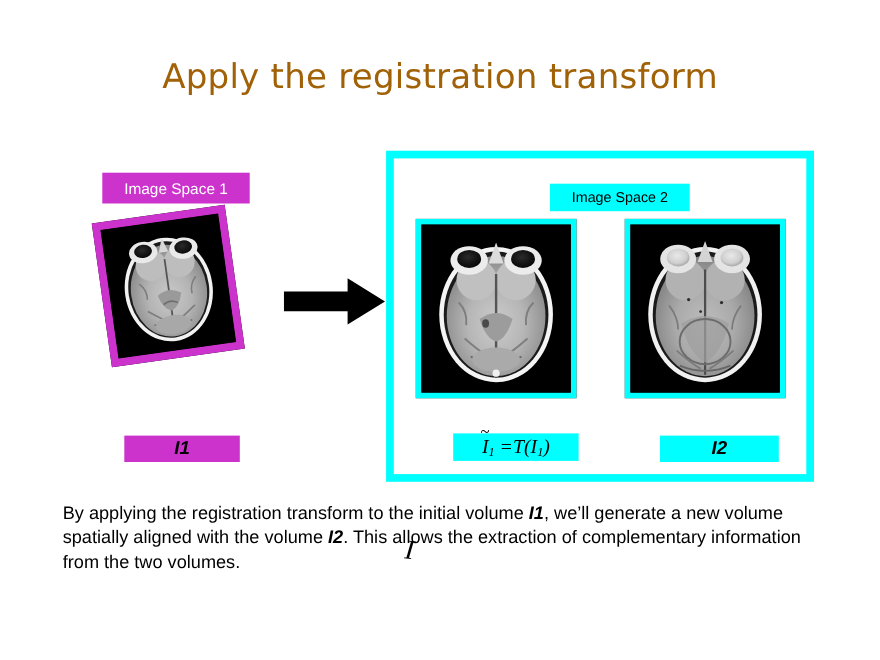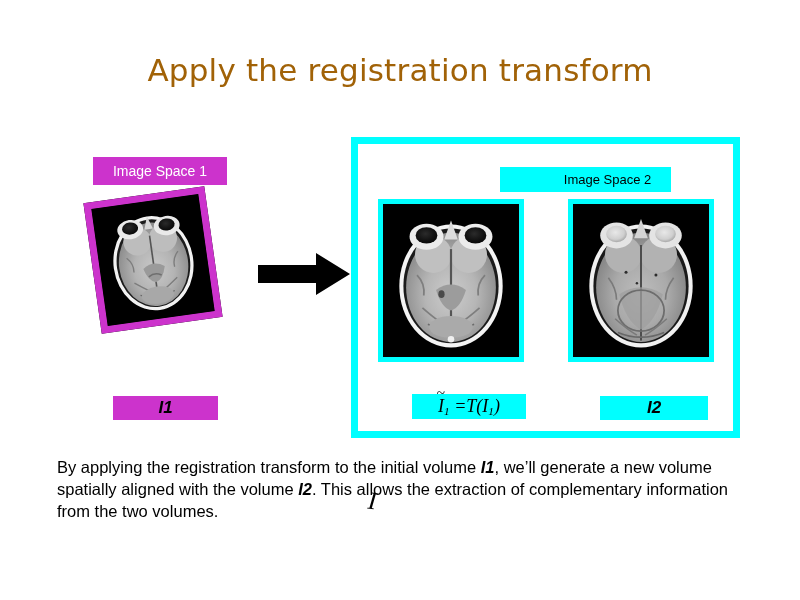--- a/index.html
+++ b/index.html
@@ -104,21 +104,20 @@
     left: 500px;
     top: 167px;
     width: 127px;
     height: 25px;
     background: #00ffff;
     color: #000000;
     font-size: 13px;
     line-height: 25px;
     text-align: center;
     white-space: nowrap;
-    padding-left: 44px;
   }
 
   .mri-right-frame {
     position: absolute;
     width: 146px;
     height: 163px;
     border: 5px solid #00ffff;
     box-sizing: border-box;
     background: #000000;
     overflow: hidden;

